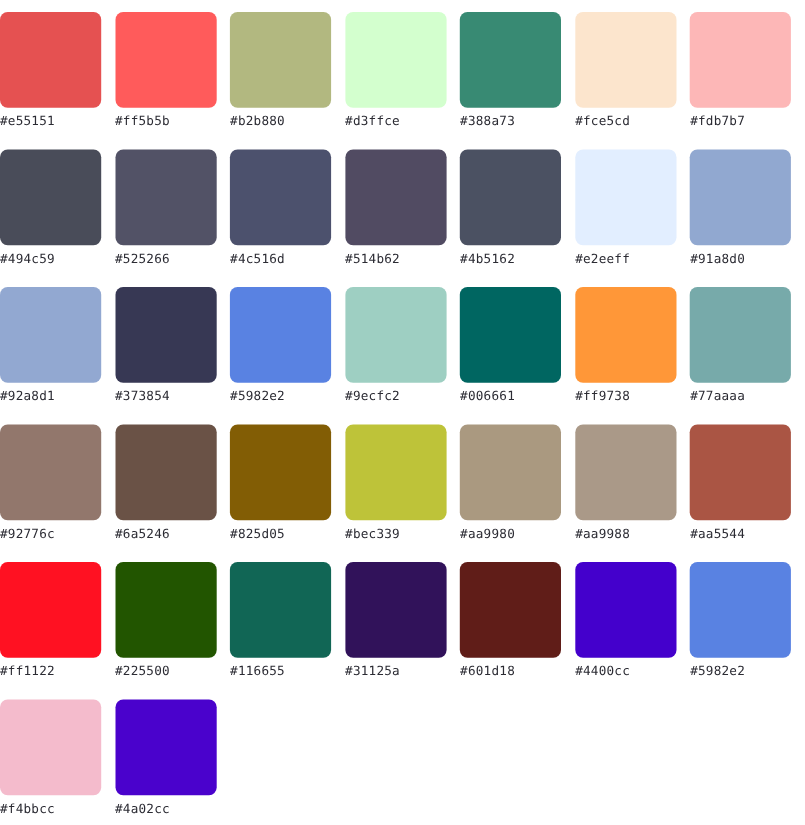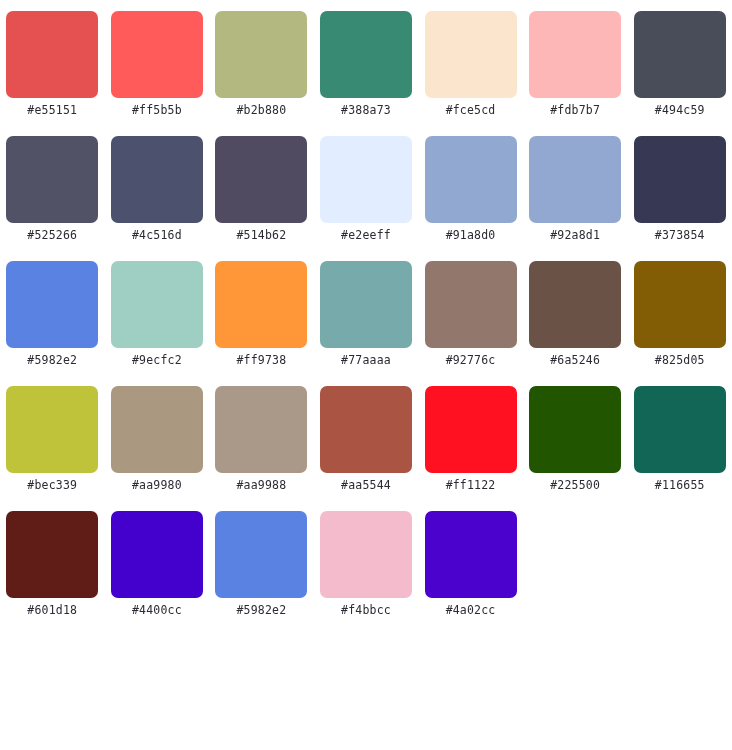--- a/index.html
+++ b/index.html
@@ -20,21 +20,21 @@
     height: 750px;
     display: grid;
     grid-template-columns: repeat(7, 1fr);
     grid-template-rows: repeat(6, 125px);
     box-sizing: border-box;
   }
   .swatch-cell {
     position: relative;
     display: flex;
     flex-direction: column;
-    align-items: center;
+    align-items: flex-start;
     justify-content: flex-start;
     padding-top: 11px;
     box-sizing: border-box;
   }
   .swatch-chip {
     width: 92px;
     height: 87px;
     border-radius: 7px;
     flex: 0 0 auto;
   }
@@ -59,20 +59,24 @@
     </div>
     <div class="swatch-cell">
       <div class="swatch-chip" style="background-color: rgb(255, 91, 91);"></div>
       <div class="swatch-label">#ff5b5b</div>
     </div>
     <div class="swatch-cell">
       <div class="swatch-chip" style="background-color: rgb(178, 184, 128);"></div>
       <div class="swatch-label">#b2b880</div>
     </div>
     <div class="swatch-cell">
+      <div class="swatch-chip" style="background-color: rgb(211, 255, 206);"></div>
+      <div class="swatch-label">#d3ffce</div>
+    </div>
+    <div class="swatch-cell">
       <div class="swatch-chip" style="background-color: rgb(56, 138, 115);"></div>
       <div class="swatch-label">#388a73</div>
     </div>
     <div class="swatch-cell">
       <div class="swatch-chip" style="background-color: rgb(252, 229, 205);"></div>
       <div class="swatch-label">#fce5cd</div>
     </div>
     <div class="swatch-cell">
       <div class="swatch-chip" style="background-color: rgb(253, 183, 183);"></div>
       <div class="swatch-label">#fdb7b7</div>
@@ -87,20 +91,24 @@
     </div>
     <div class="swatch-cell">
       <div class="swatch-chip" style="background-color: rgb(76, 81, 109);"></div>
       <div class="swatch-label">#4c516d</div>
     </div>
     <div class="swatch-cell">
       <div class="swatch-chip" style="background-color: rgb(81, 75, 98);"></div>
       <div class="swatch-label">#514b62</div>
     </div>
     <div class="swatch-cell">
+      <div class="swatch-chip" style="background-color: rgb(75, 81, 98);"></div>
+      <div class="swatch-label">#4b5162</div>
+    </div>
+    <div class="swatch-cell">
       <div class="swatch-chip" style="background-color: rgb(226, 238, 255);"></div>
       <div class="swatch-label">#e2eeff</div>
     </div>
     <div class="swatch-cell">
       <div class="swatch-chip" style="background-color: rgb(145, 168, 208);"></div>
       <div class="swatch-label">#91a8d0</div>
     </div>
     <div class="swatch-cell">
       <div class="swatch-chip" style="background-color: rgb(146, 168, 209);"></div>
       <div class="swatch-label">#92a8d1</div>
@@ -111,20 +119,24 @@
     </div>
     <div class="swatch-cell">
       <div class="swatch-chip" style="background-color: rgb(89, 130, 226);"></div>
       <div class="swatch-label">#5982e2</div>
     </div>
     <div class="swatch-cell">
       <div class="swatch-chip" style="background-color: rgb(158, 207, 194);"></div>
       <div class="swatch-label">#9ecfc2</div>
     </div>
     <div class="swatch-cell">
+      <div class="swatch-chip" style="background-color: rgb(0, 102, 97);"></div>
+      <div class="swatch-label">#006661</div>
+    </div>
+    <div class="swatch-cell">
       <div class="swatch-chip" style="background-color: rgb(255, 151, 56);"></div>
       <div class="swatch-label">#ff9738</div>
     </div>
     <div class="swatch-cell">
       <div class="swatch-chip" style="background-color: rgb(119, 170, 170);"></div>
       <div class="swatch-label">#77aaaa</div>
     </div>
     <div class="swatch-cell">
       <div class="swatch-chip" style="background-color: rgb(146, 119, 108);"></div>
       <div class="swatch-label">#92776c</div>
@@ -157,20 +169,24 @@
       <div class="swatch-chip" style="background-color: rgb(255, 17, 34);"></div>
       <div class="swatch-label">#ff1122</div>
     </div>
     <div class="swatch-cell">
       <div class="swatch-chip" style="background-color: rgb(34, 85, 0);"></div>
       <div class="swatch-label">#225500</div>
     </div>
     <div class="swatch-cell">
       <div class="swatch-chip" style="background-color: rgb(17, 102, 85);"></div>
       <div class="swatch-label">#116655</div>
+    </div>
+    <div class="swatch-cell">
+      <div class="swatch-chip" style="background-color: rgb(49, 18, 90);"></div>
+      <div class="swatch-label">#31125a</div>
     </div>
     <div class="swatch-cell">
       <div class="swatch-chip" style="background-color: rgb(96, 29, 24);"></div>
       <div class="swatch-label">#601d18</div>
     </div>
     <div class="swatch-cell">
       <div class="swatch-chip" style="background-color: rgb(68, 0, 204);"></div>
       <div class="swatch-label">#4400cc</div>
     </div>
     <div class="swatch-cell">

